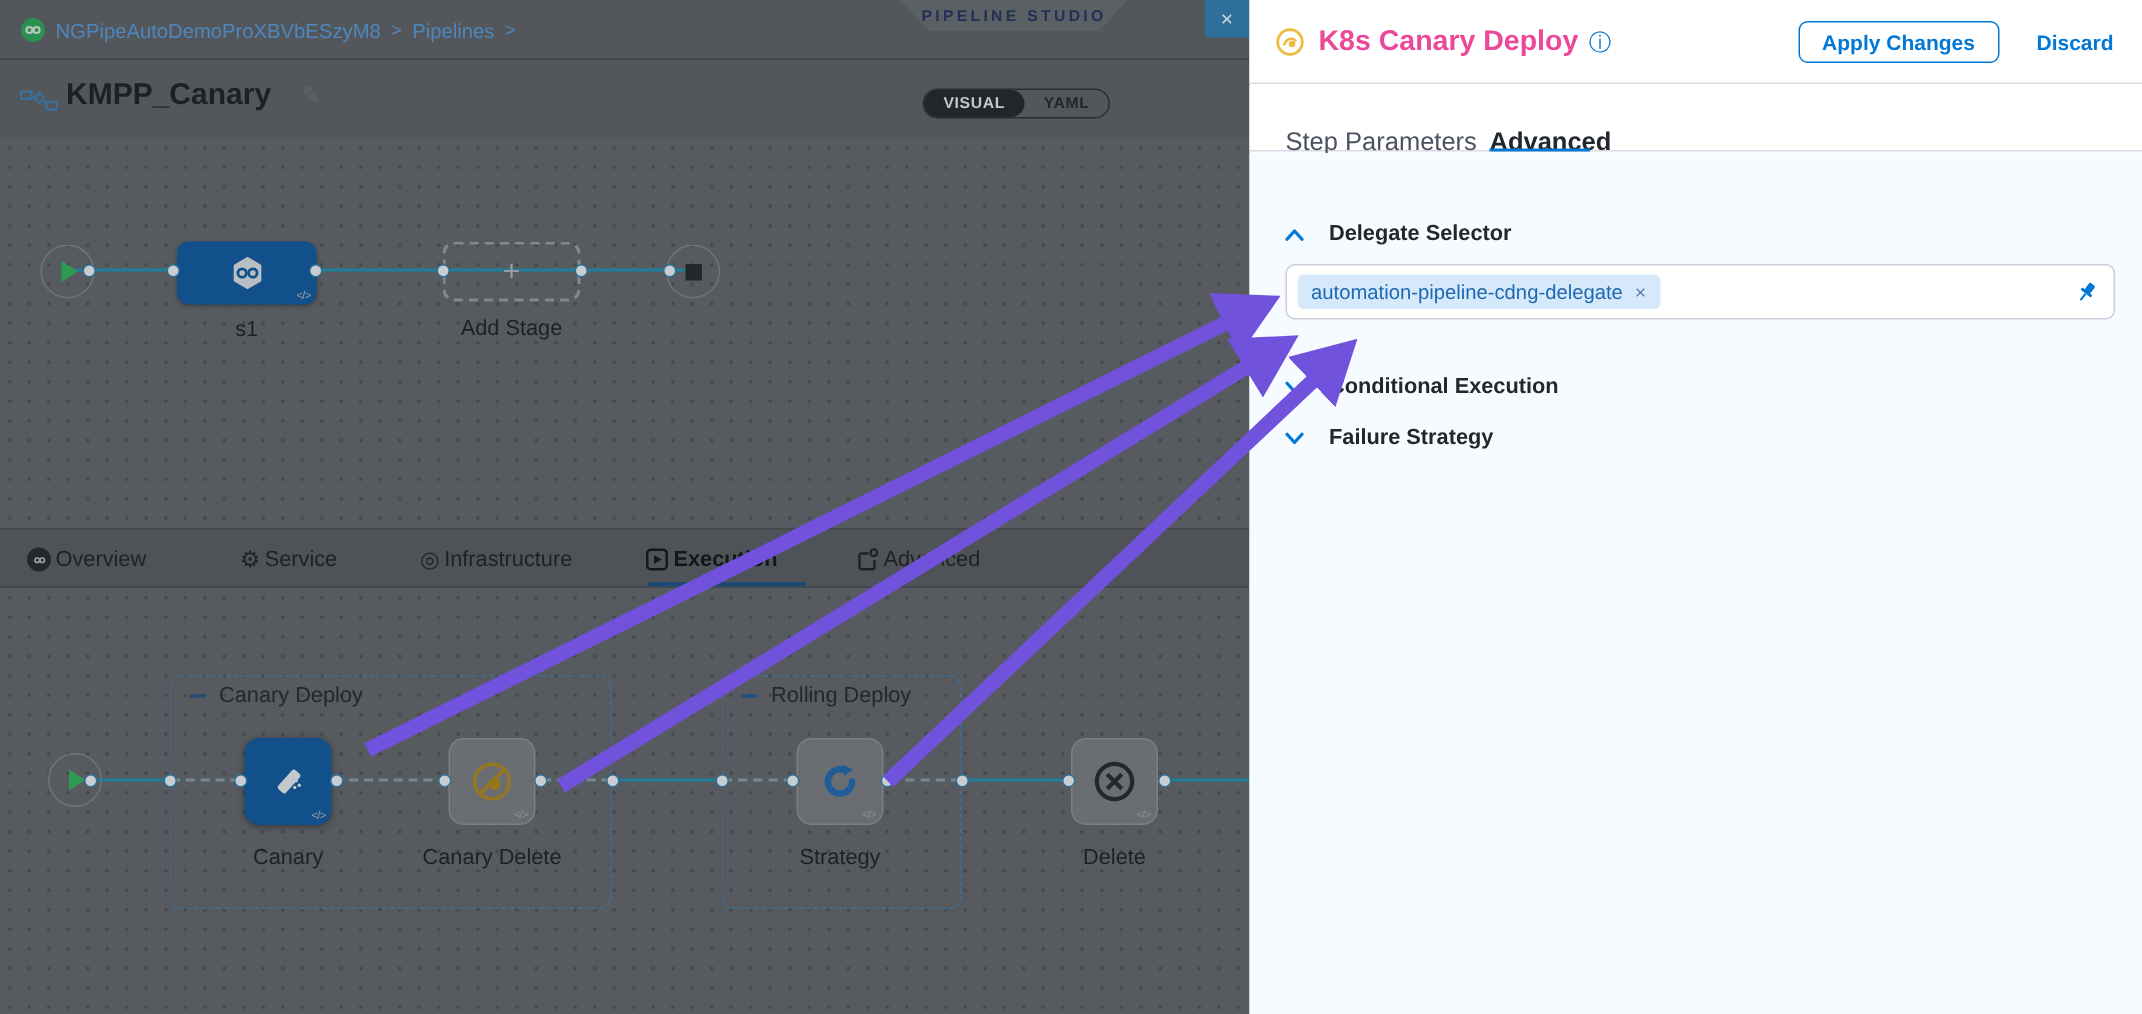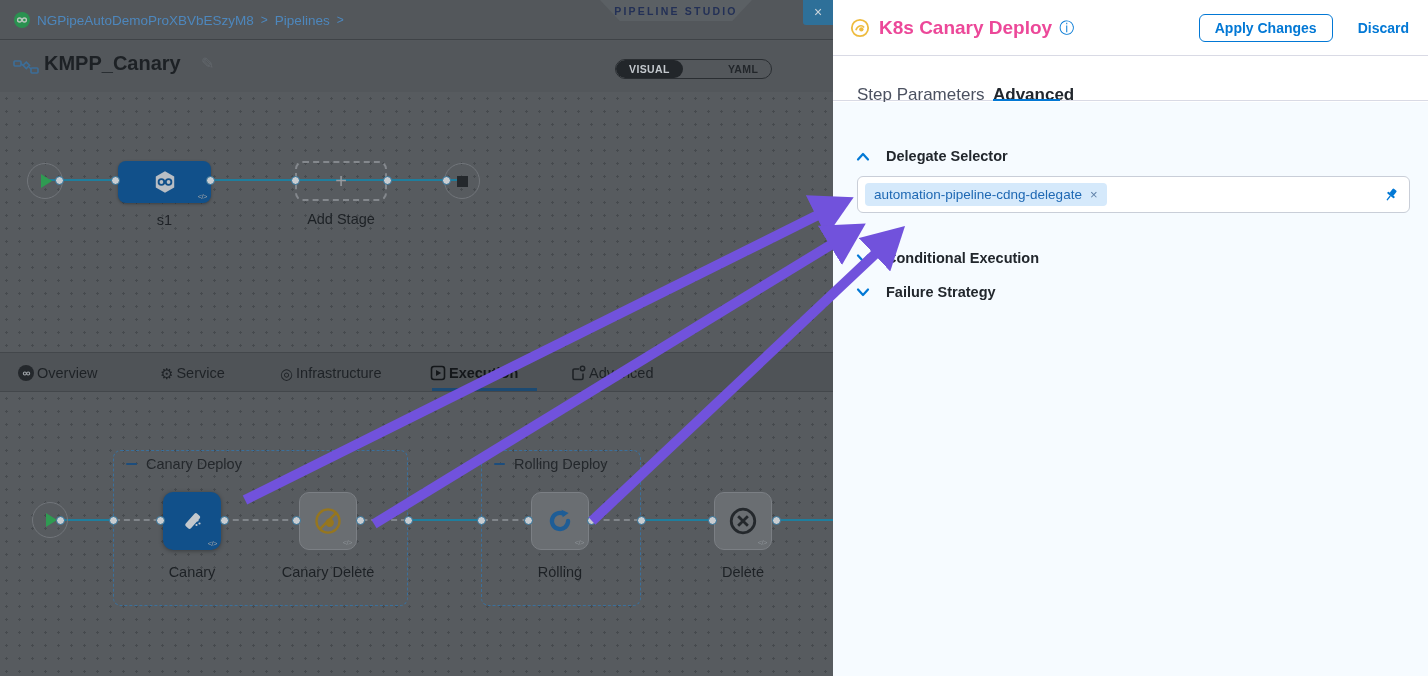--- a/index.html
+++ b/index.html
@@ -13,21 +13,21 @@
   .breadcrumb { position:absolute; left:14px; top:0; height:40px; display:flex; align-items:center; gap:7px; font-size:13.5px; color:#4d87bd; }
   .crumb-sep { color:#4d87bd; font-size:12px; }
   .banner { position:absolute; left:600px; top:0; width:152px; height:21px; background:#5b6064; clip-path:polygon(0 0,100% 0,87% 100%,13% 100%); display:flex; align-items:center; justify-content:center; }
   .banner span { font-size:10.5px; font-weight:bold; letter-spacing:2.2px; color:#233056; }
   .drawer-close { position:absolute; right:0; top:0; width:30px; height:25px; background:#2e7099; border:none; border-radius:0 0 0 3px; color:#cdd6dc; font-size:14px; line-height:25px; text-align:center; cursor:pointer; }
 
   .title-strip { position:absolute; left:0; top:41px; width:833px; height:51px; background:#53575b; }
   .pipe-glyph { position:absolute; left:13px; top:17px; }
   .pipe-title { position:absolute; left:44px; top:11px; font-size:20px; font-weight:bold; color:#1d2125; }
   .pencil { position:absolute; left:201px; top:13px; font-size:16px; color:#62676c; }
-  .toggle { position:absolute; left:615px; top:18px; height:20px; display:flex; border:1px solid #2a2e32; border-radius:10px; overflow:hidden;gap:32px; }
+  .toggle { position:absolute; left:615px; top:18px; height:20px; display:flex; border:1px solid #2a2e32; border-radius:10px; overflow:hidden; }
   .toggle .seg { font-size:10.5px; font-weight:bold; padding:3px 13px 0 13px; letter-spacing:0.4px; }
   .seg-visual { background:#22262a; color:#c3c8cd; border-radius:10px; }
   .seg-yaml { color:#22262a; }
 
   .canvas { background:#575b5f; background-image:radial-gradient(#464a4e 1.1px, transparent 1.25px); background-size:13px 13px; }
   .canvas-top { position:absolute; left:0; top:92px; width:833px; height:260px; }
   .canvas-bot { position:absolute; left:0; top:392px; width:833px; height:284px; }
 
   .edge { position:absolute; height:2px; background:#1f7e9d; }
   .edge-dashed { position:absolute; height:0; border-top:2px dashed #80858a; }
@@ -257,21 +257,21 @@
       <div class="port" style="left:404px; top:124px;"></div>
       <div class="port" style="left:477px; top:124px;"></div>
       <div class="port" style="left:524px; top:124px;"></div>
       <div class="port" style="left:587px; top:124px;"></div>
       <div class="port" style="left:637px; top:124px;"></div>
       <div class="port" style="left:708px; top:124px;"></div>
       <div class="port" style="left:772px; top:124px;"></div>
 
       <div class="node-label" style="left:142px; top:172px; width:100px;text-align:center;">Canary</div>
       <div class="node-label" style="left:268px; top:172px; width:120px;">Canary Delete</div>
-      <div class="node-label" style="left:510px; top:172px; width:100px;">Rolling</div>
+      <div class="node-label" style="left:510px; top:172px; width:100px;">Strategy</div>
       <div class="node-label" style="left:693px; top:172px; width:100px;">Delete</div>
     </div>
   </div>
 
   <div class="panel">
     <div class="panel-header">
       <svg width="20" height="20" viewBox="0 0 22 22">
         <circle cx="11" cy="11" r="9" fill="none" stroke="#eebb3e" stroke-width="2"></circle>
         <path d="M6.5 13.5 C8 8.5 13 7 15.5 10.5" fill="none" stroke="#eebb3e" stroke-width="1.8"></path>
         <circle cx="12.5" cy="12.5" r="2.4" fill="#eebb3e"></circle>

